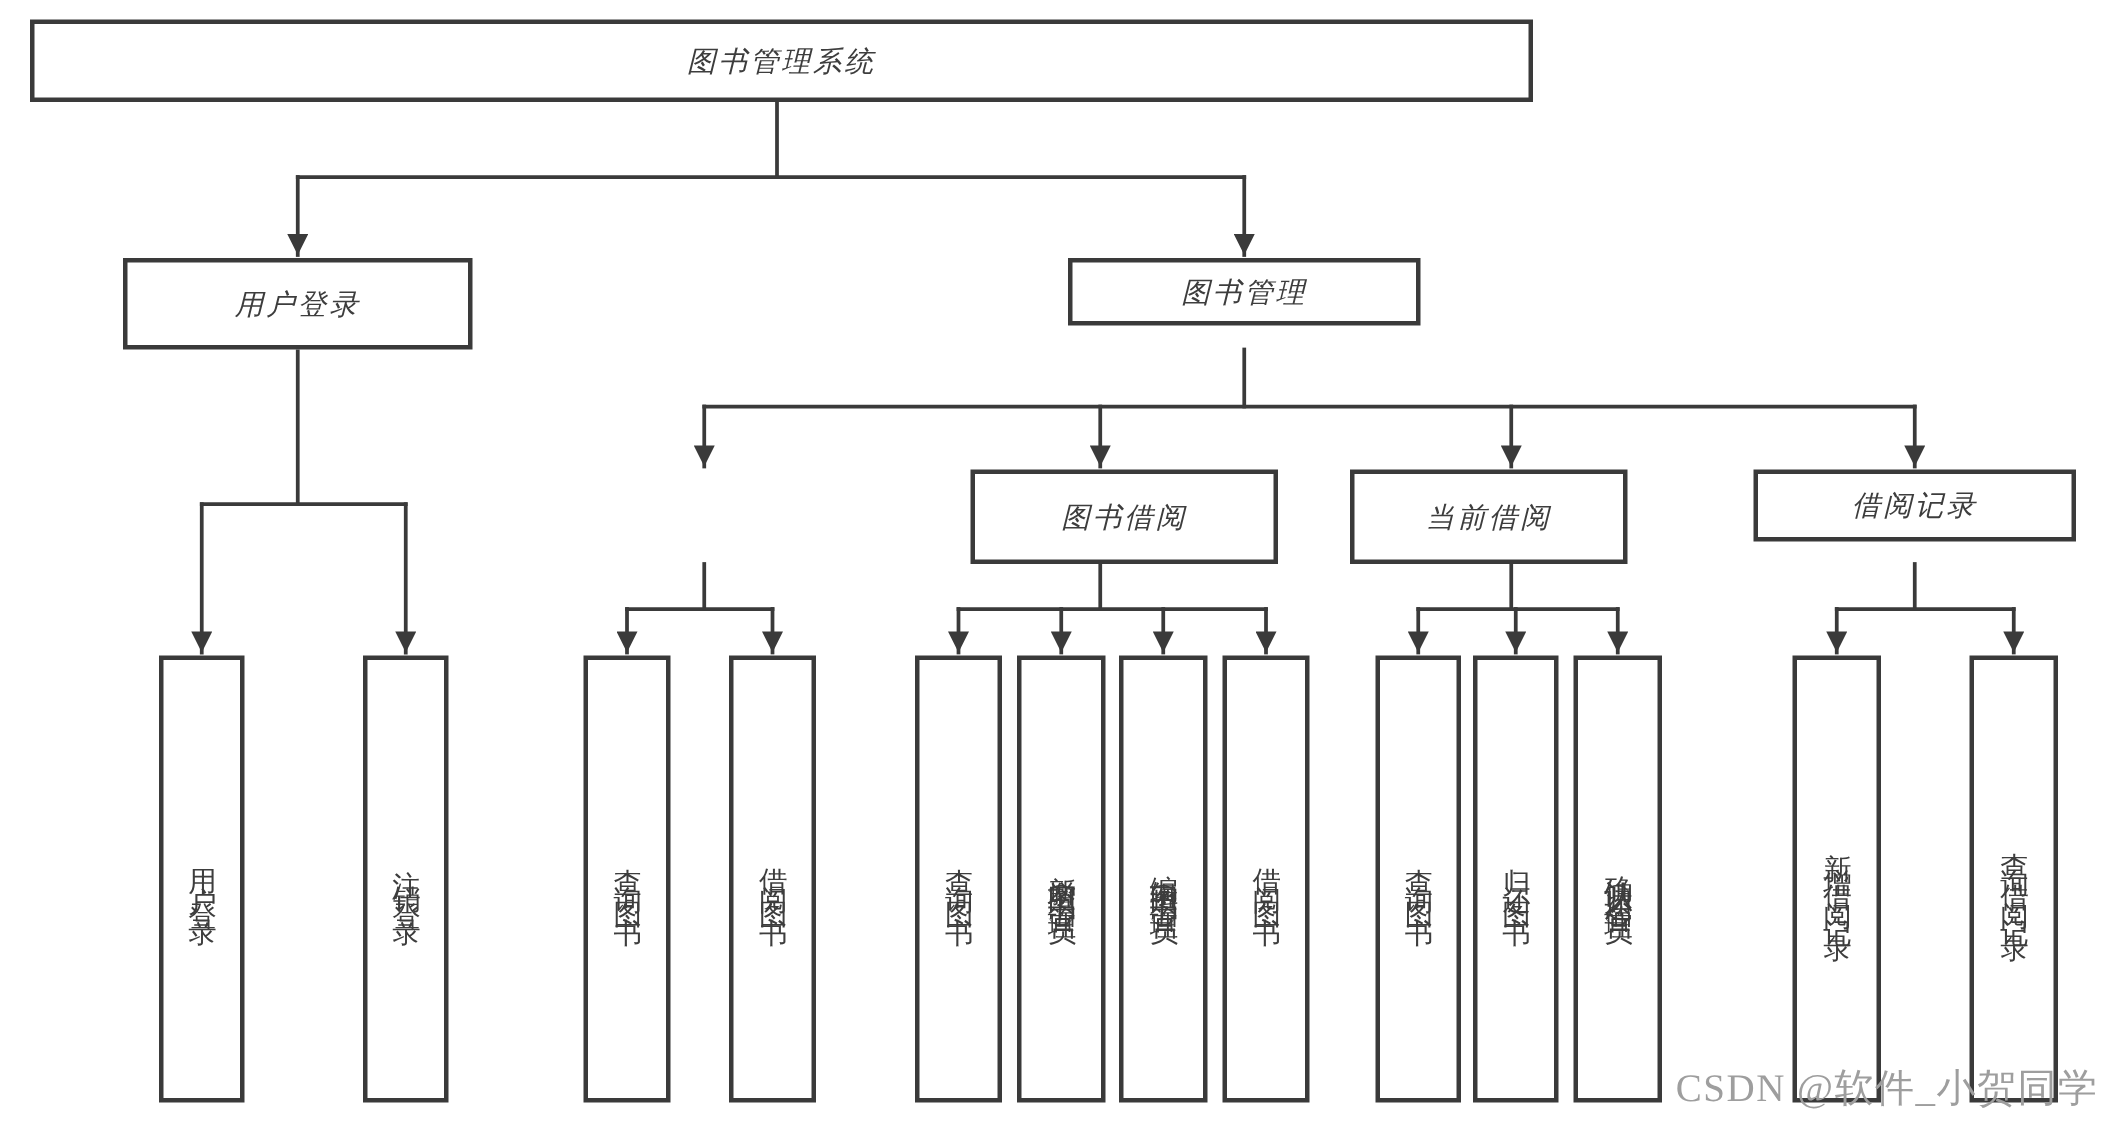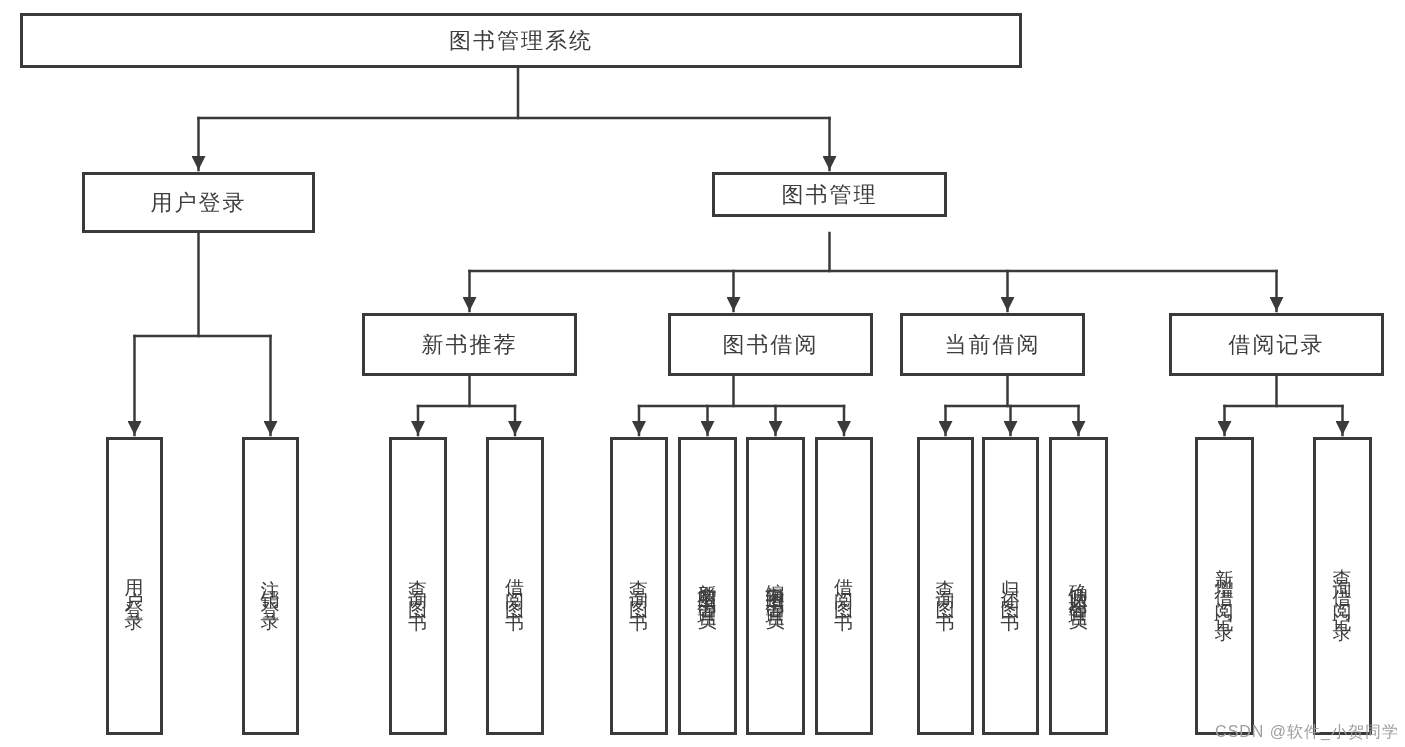--- a/index.html
+++ b/index.html
@@ -16,37 +16,38 @@
   .box {
     position: absolute;
     background: #ffffff;
     border: 3px solid var(--line, #3a3a3a);
     color: var(--text, #3d3d3d);
     display: flex;
     align-items: center;
     justify-content: center;
     text-align: center;
   }
-  .hbox { font-size: 22px; letter-spacing: 2px; white-space: nowrap; }
+  .hbox { font-size: 19px; letter-spacing: 2px; white-space: nowrap; font-style: italic; }
   .vbox .vtext {
     writing-mode: vertical-rl;
     text-orientation: mixed;
     letter-spacing: 11px;
     font-size: 19px;
     line-height: 1;
   }
   .watermark {
     position: absolute;
     right: 6px;
     bottom: 4px;
     color: var(--watermark, #9e9e9e);
-    font-size: 16px;
+    font-size: 26px;
     letter-spacing: 1px;
     z-index: 5;
     white-space: nowrap;
+    font-family: Liberation Serif, serif;
   }
 </style>
 </head>
 <body>
 
 <div class="stage">
 
   <svg class="edges" width="1405" height="747" viewBox="0 0 1405 747">
     <defs>
       <marker id="arrow" viewBox="0 0 10 10" refX="10" refY="5" markerWidth="20" markerHeight="14" orient="auto" markerUnits="userSpaceOnUse">
@@ -115,30 +116,27 @@
     <span>图书管理系统</span>
   </div>
 
   <div class="box hbox" style="left:82px; top:172px; width:233px; height:61px">
     <span>用户登录</span>
   </div>
   <div class="box hbox" style="left:712px; top:172px; width:235px; height:45px">
     <span>图书管理</span>
   </div>
 
-  <div class="box hbox" style="left:362px; top:313px; width:215px; height:63px">
-    <span>新书推荐</span>
-  </div>
-  <div class="box hbox" style="left:668px; top:313px; width:205px; height:63px">
+  <div class="box hbox" style="left:647px; top:313px; width:205px; height:63px">
     <span>图书借阅</span>
   </div>
   <div class="box hbox" style="left:900px; top:313px; width:185px; height:63px">
     <span>当前借阅</span>
   </div>
-  <div class="box hbox" style="left:1169px; top:313px; width:215px; height:63px">
+  <div class="box hbox" style="left:1169px; top:313px; width:215px; height:48px">
     <span>借阅记录</span>
   </div>
 
   <div class="box vbox" style="left:106px; top:437px; width:57px; height:298px">
     <span class="vtext">用户登录</span>
   </div>
   <div class="box vbox" style="left:242px; top:437px; width:57px; height:298px">
     <span class="vtext">注销登录</span>
   </div>
 

